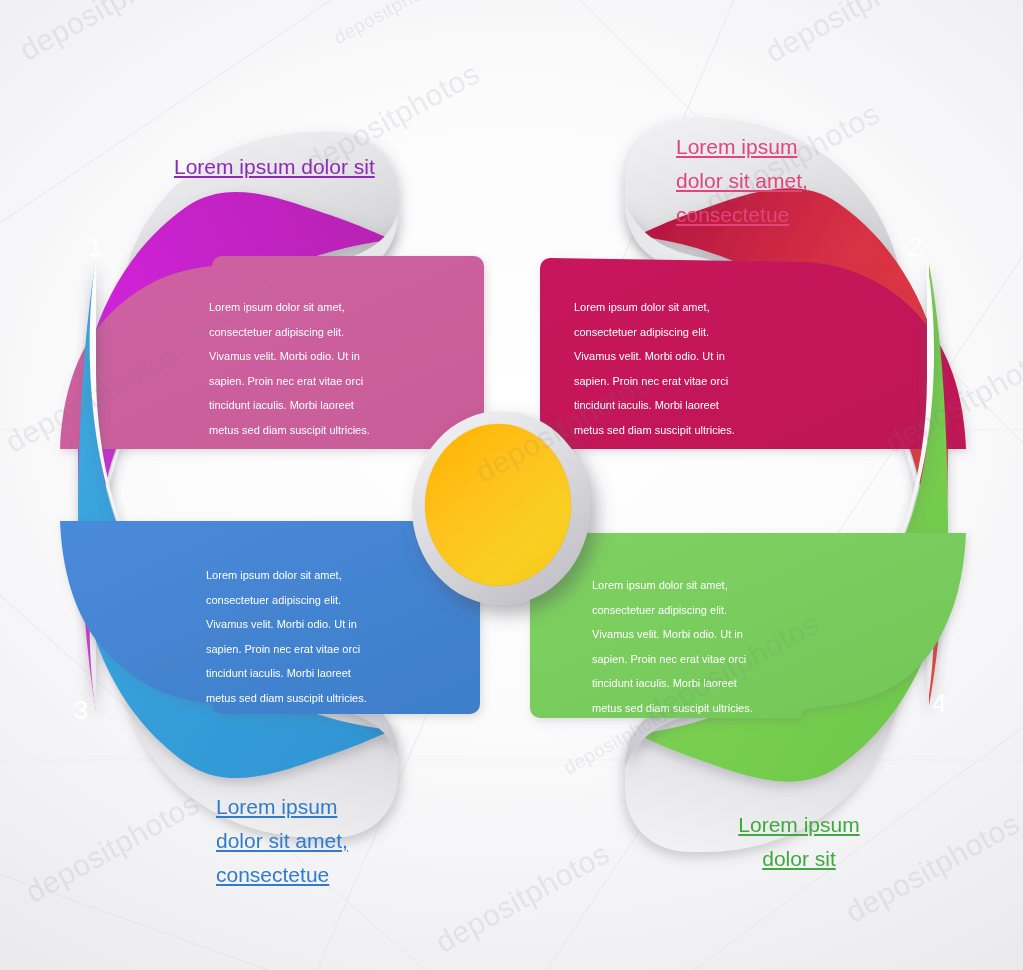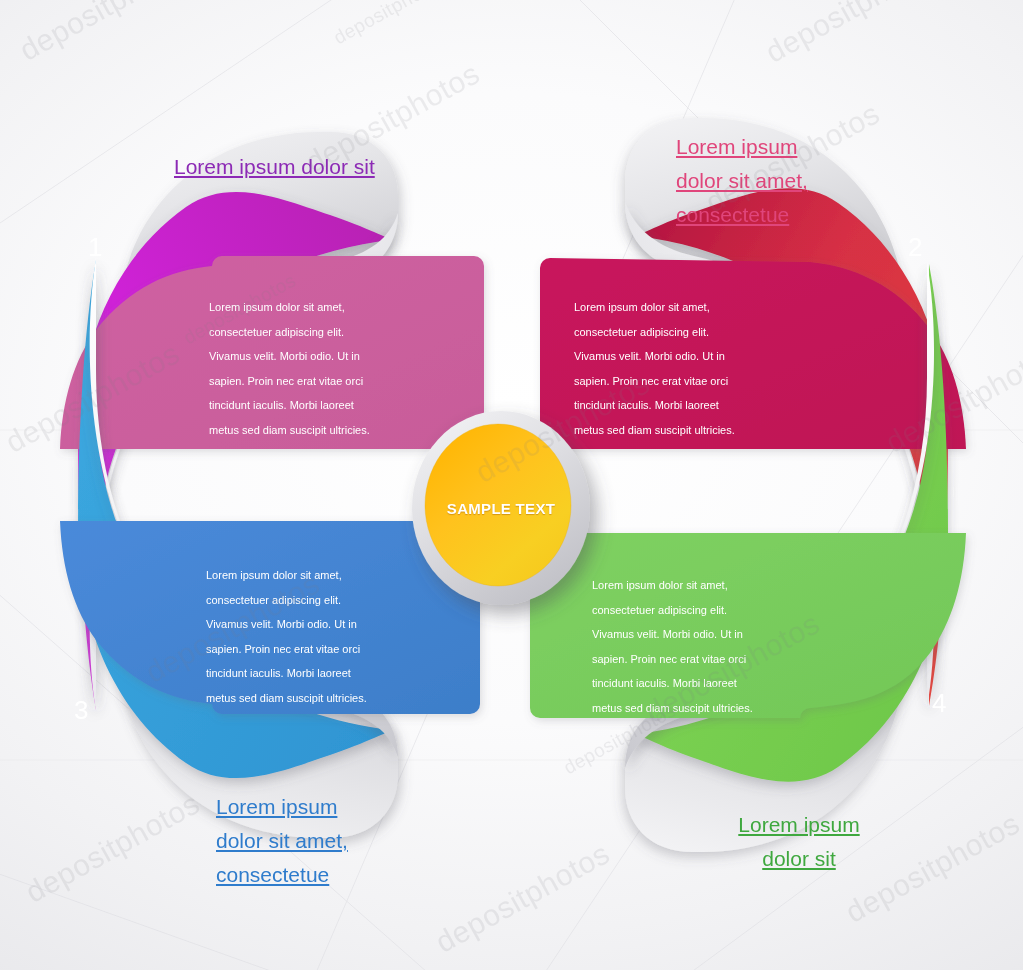--- a/index.html
+++ b/index.html
@@ -408,23 +408,20 @@
   <div class="hdr hdr-4" style="left:684px; top:808px; width:230px; text-align:center;">Lorem ipsum
 dolor sit</div>
   <div class="num" style="left:932px; top:690px;">4</div>
   <div class="body" style="left:592px; top:573px; width:280px;">Lorem ipsum dolor sit amet,
 consectetuer adipiscing elit.
 Vivamus velit. Morbi odio. Ut in
 sapien. Proin nec erat vitae orci
 tincidunt iaculis. Morbi laoreet
 metus sed diam suscipit ultricies.</div>
 
-  <div id="badge">
-    <div id="badge-label">SAMPLE TEXT</div>
-  </div>
 
   <div class="wm" style="left:14px; top:38px;">depositphotos</div>
   <div class="wm" style="left:760px; top:40px;">depositphotos</div>
   <div class="wm" style="left:300px; top:150px;">depositphotos</div>
   <div class="wm" style="left:700px; top:190px;">depositphotos</div>
   <div class="wm" style="left:0px; top:430px;">depositphotos</div>
   <div class="wm" style="left:470px; top:460px;">depositphotos</div>
   <div class="wm" style="left:880px; top:430px;">depositphotos</div>
   <div class="wm" style="left:140px; top:660px;">depositphotos</div>
   <div class="wm" style="left:640px; top:700px;">depositphotos</div>

